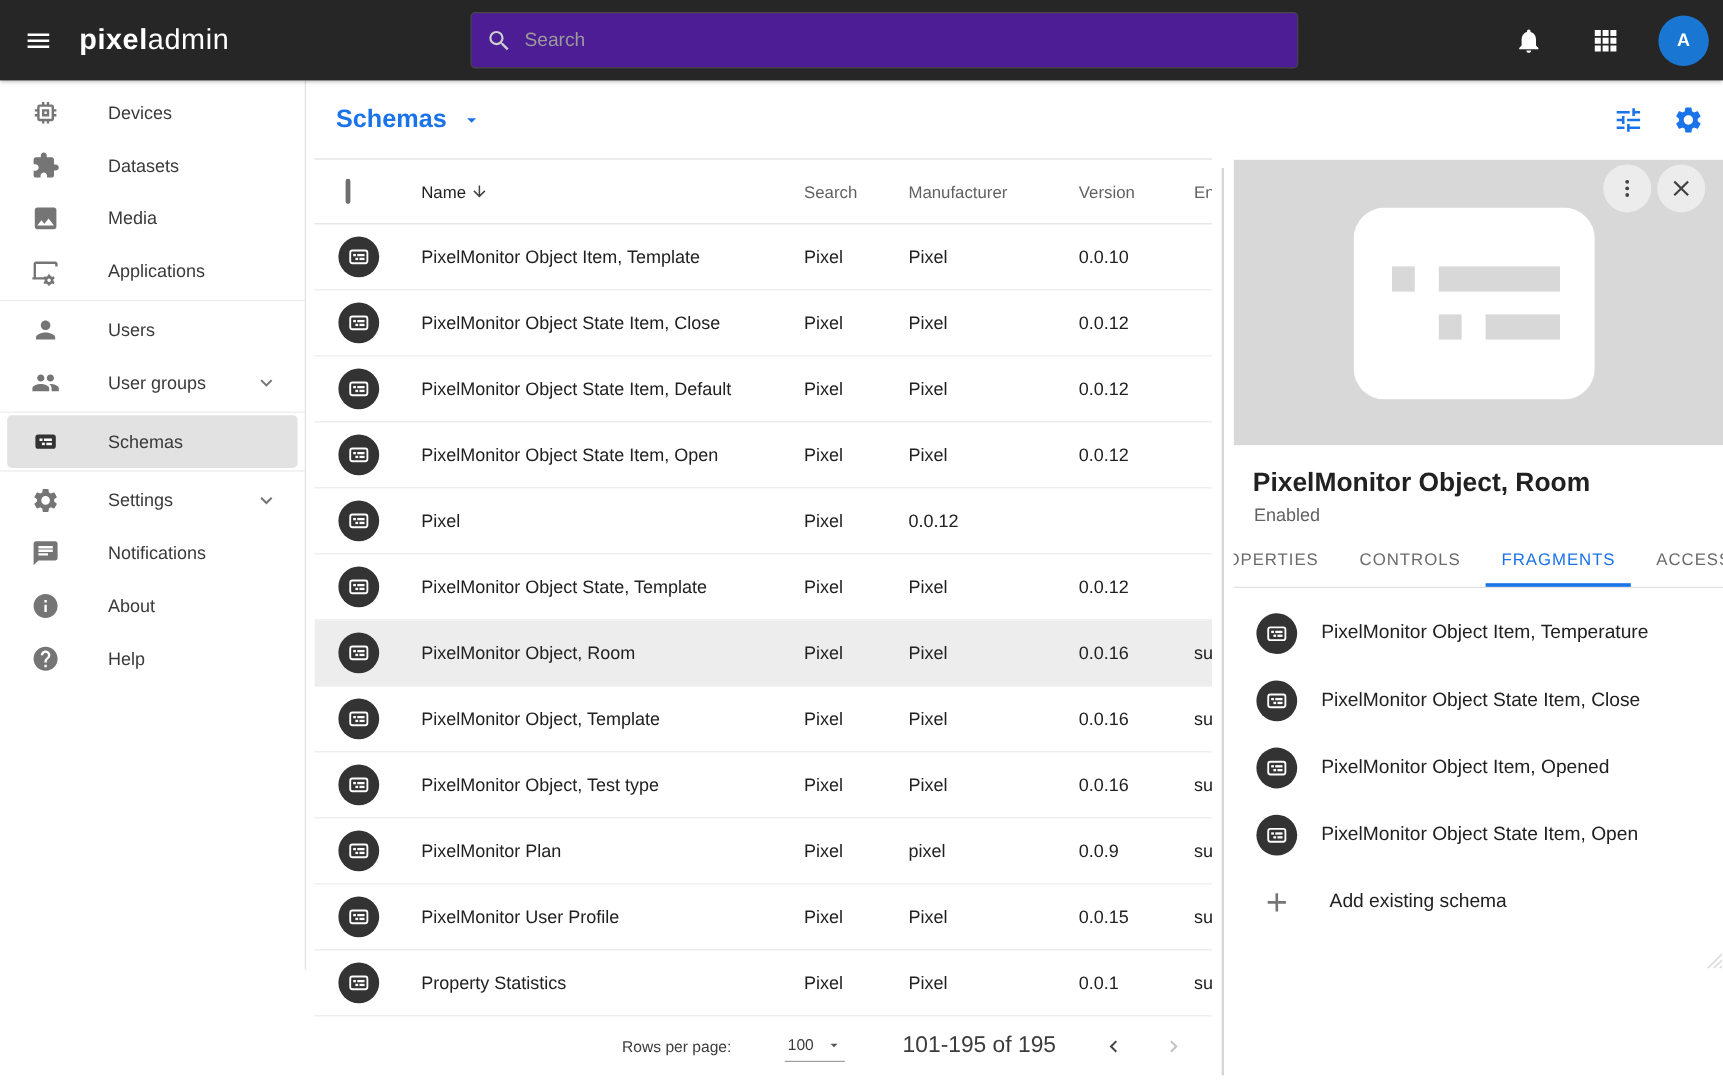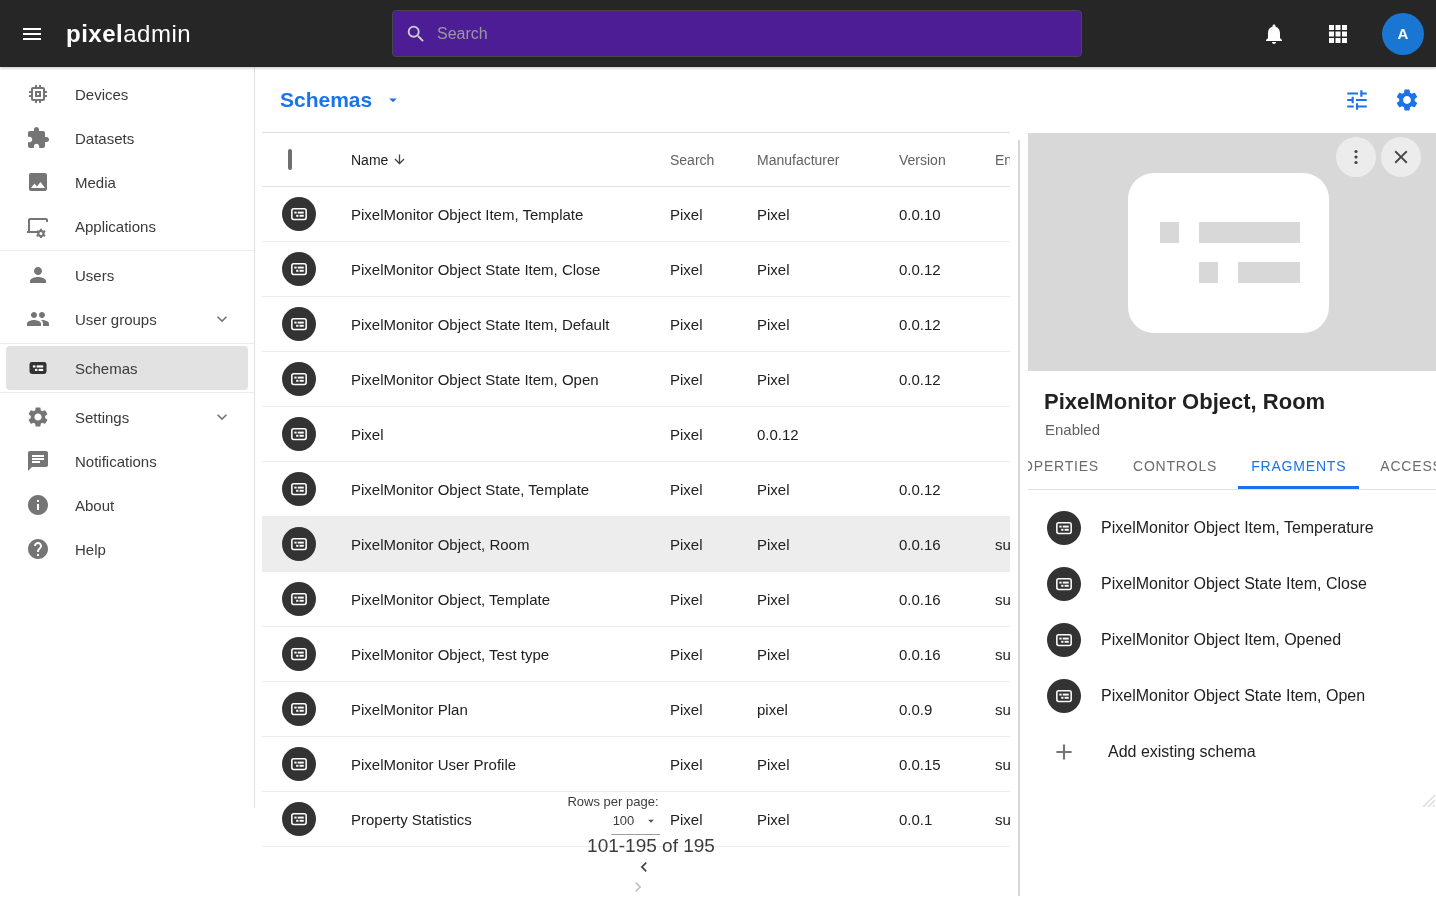--- a/index.html
+++ b/index.html
@@ -29,21 +29,21 @@
   .topbar-right{position:absolute;right:0;top:0;height:67px;display:flex;align-items:center;gap:24px;padding-right:12px;}
   .tb-icon{width:40px;height:40px;display:flex;align-items:center;justify-content:center;color:#fff;cursor:pointer;}
   .avatar{width:42px;height:42px;border-radius:50%;background:var(--avatar-bg);color:#fff;
           display:flex;align-items:center;justify-content:center;font-size:15px;font-weight:700;cursor:pointer;}
 
   
   .sidebar{position:absolute;left:0;top:67px;width:255px;bottom:0;background:#fff;
            border-right:1px solid var(--divider);padding-top:5px;z-index:10;}
   .side-item{position:relative;height:44px;margin:0 6px;display:flex;align-items:center;border-radius:4px;cursor:pointer;}
   .side-item .s-ic{width:24px;height:24px;margin-left:20px;color:#757575;flex:0 0 auto;}
-  .side-item .s-lbl{margin-left:25px;font-size:15px;font-weight:500;color:#3a3a3a;}
+  .side-item .s-lbl{margin-left:40px;font-size:15px;font-weight:500;color:#3a3a3a;}
   .side-item .s-chev{margin-left:auto;margin-right:16px;color:#757575;width:20px;height:20px;}
   .side-item.selected{background:var(--sidebar-selected);}
   .side-item.selected .s-ic{color:var(--schema-dark);}
   .side-div{height:0;border-top:1px solid #ececec;margin:2px 0;}
 
   
   .toolbar{position:absolute;left:255px;top:67px;right:0;height:65px;display:flex;align-items:center;background:#fff;}
   .page-title{margin-left:25px;display:flex;align-items:center;gap:12px;color:var(--accent);cursor:pointer;}
   .page-title .t-txt{font-size:21px;font-weight:700;}
   .toolbar-icons{margin-left:auto;margin-right:16px;display:flex;align-items:center;gap:24px;}
@@ -62,21 +62,21 @@
   .circ{width:34px;height:34px;border-radius:50%;background:var(--schema-dark);margin-left:20px;
         display:flex;align-items:center;justify-content:center;}
   .circ svg{width:22px;height:22px;}
   .c-name{font-size:15px;color:var(--text);}
   .c-author,.c-manu{font-size:15px;color:var(--text);}
   .c-ver{font-size:15px;color:var(--text);}
   .c-en{font-size:15px;color:var(--text);padding-left:20px;white-space:nowrap;}
 
   
   .tfoot{height:50px;display:flex;align-items:center;justify-content:flex-end;padding-right:18px;
-         font-size:13px;color:#3c3c3c;flex-direction:column;}
+         font-size:13px;color:#3c3c3c;}
   .rpp-label{margin-right:28px;}
   .rpp-select{display:flex;align-items:center;gap:10px;border-bottom:1px solid #9e9e9e;
               padding:4px 2px 6px 2px;cursor:pointer;margin-left:17px;}
   .rpp-select .caret{color:#555;}
   .range{margin-left:48px;font-size:19px;}
   .pg-btn{width:28px;height:28px;display:flex;align-items:center;justify-content:center;cursor:pointer;}
   .pg-prev{margin-left:34px;color:#424242;}
   .pg-next{margin-left:22px;color:#c2c2c2;cursor:default;}
 
   

